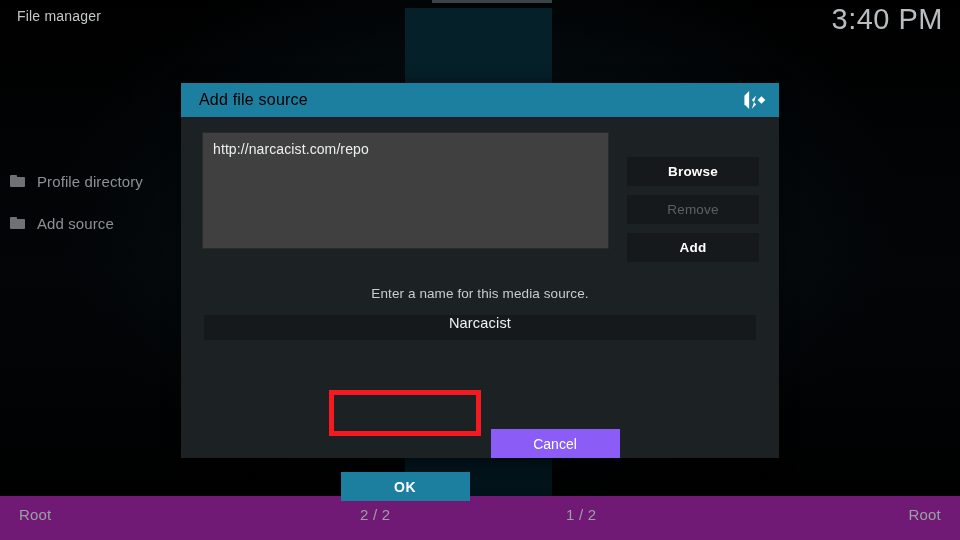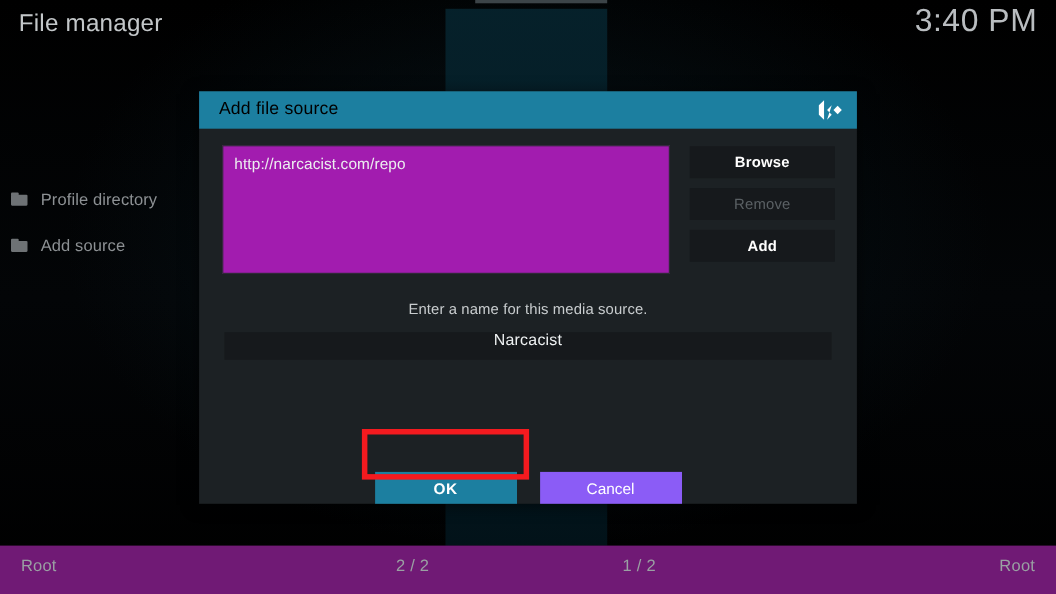--- a/index.html
+++ b/index.html
@@ -50,21 +50,21 @@
     top: 0px;
     width: 120px;
     height: 3px;
     background: #3c4448;
   }
 
   .top-title {
     position: absolute;
     left: 17px;
     top: 8px;
-    font-size: 22px;
+    font-size: 14px;
     color: #c3c7c9;
     letter-spacing: 0.2px;
     font-weight: 400;
   }
   .top-clock {
     position: absolute;
     right: 17px;
     top: 3px;
     font-size: 29px;
     color: #b9bdc0;
@@ -174,35 +174,36 @@
   }
 
   .row-paths {
     display: flex;
     gap: 18px;
     padding: 15px 20px 0 21px;
   }
   .path-list {
     width: 409px;
     height: 117px;
-    background: #a21caf;
+    background: #404040;
     border: 1px solid #262b2e;
     box-sizing: border-box;
     padding: 8px 10px 0 10px;
   }
   .path-entry {
     font-size: 14px;
     color: #eceff0;
     letter-spacing: 0.1px;
   }
   .side-buttons {
     display: flex;
     flex-direction: column;
     gap: 9px;
     padding-top: 1px;
+    margin-top: 24px;
   }
   .btn {
     width: 132px;
     height: 29px;
     background: #16191c;
     border: none;
     color: #ffffff;
     font-size: 13.5px;
     font-family: "Liberation Sans", sans-serif;
     font-weight: 700;
@@ -261,20 +262,21 @@
     align-items: center;
     justify-content: center;
     font-family: "Liberation Sans", sans-serif;
     cursor: pointer;
     border: none;
   }
   .btn-wide.focused {
     background: #1c7fa0;
     font-weight: 700;
     letter-spacing: 0.4px;
+    margin-top: 43px;
   }
 
   
   .annot-box {
     position: absolute;
     left: 329px;
     top: 390px;
     width: 152px;
     height: 46px;
     border: 5px solid #f41a1f;

